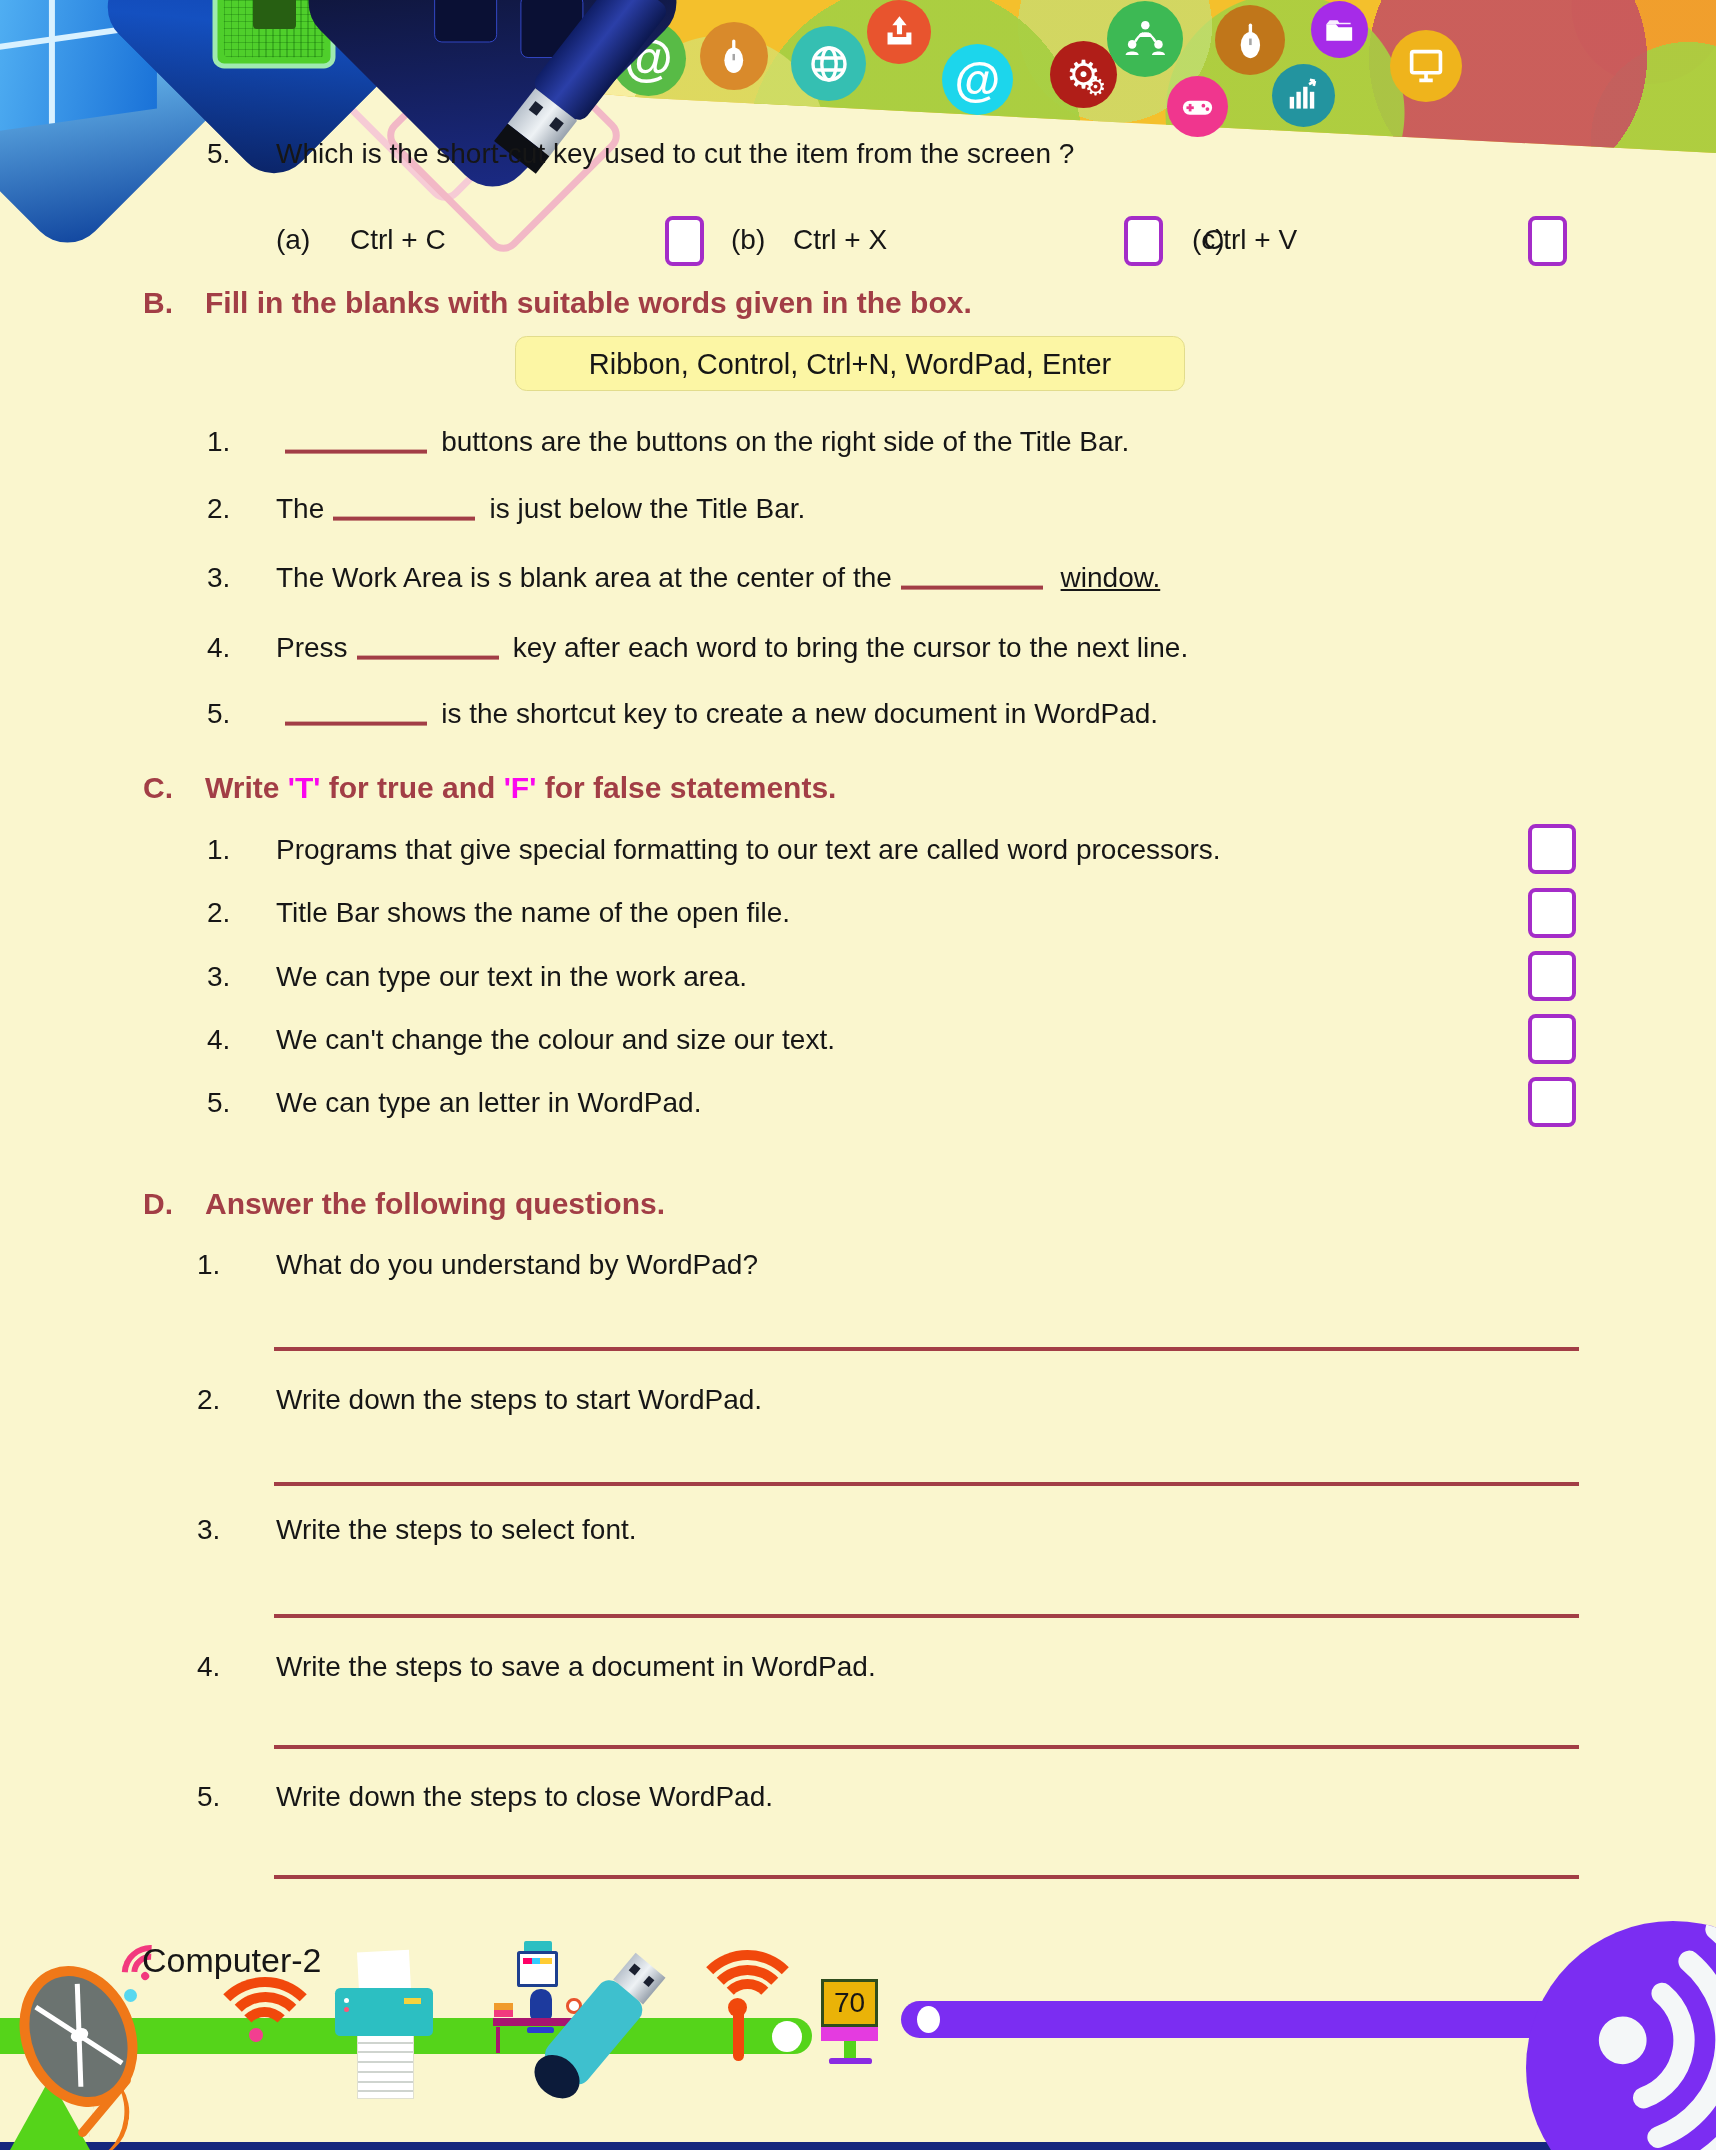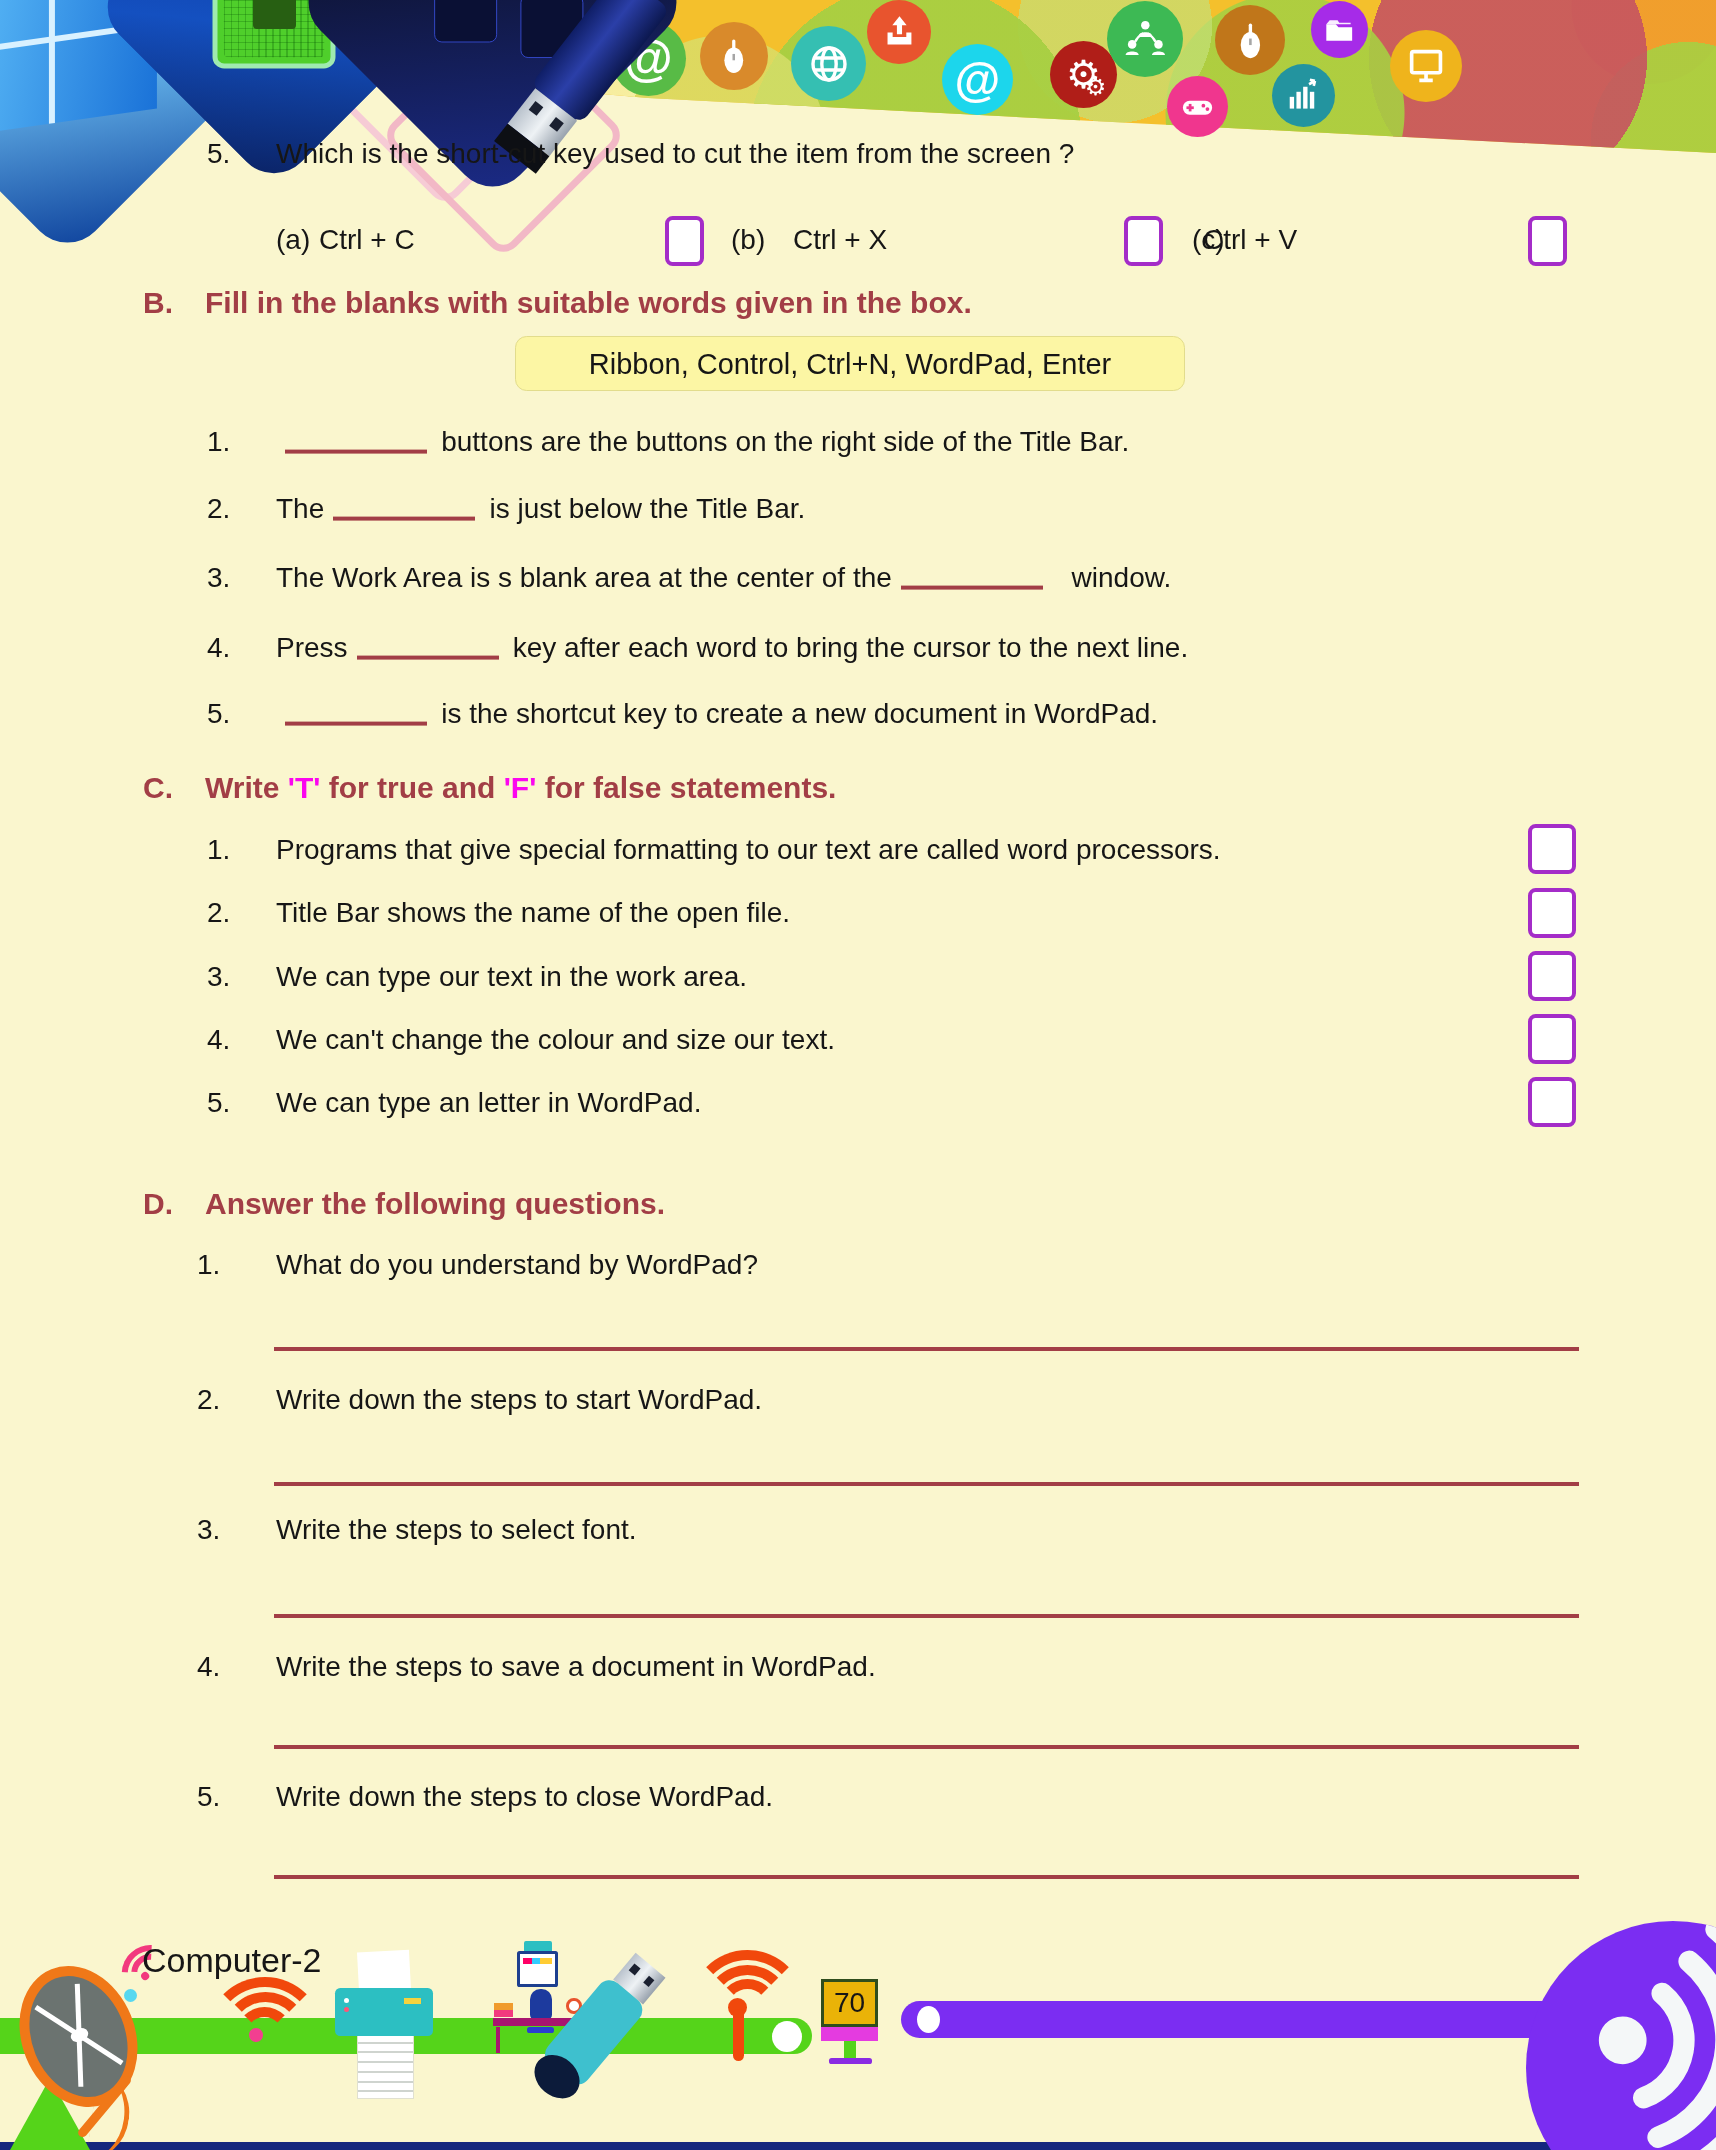--- a/index.html
+++ b/index.html
@@ -294,21 +294,21 @@
     <div class="usb-conn"></div>
     <div class="usb-tip"></div>
   </div>
 
   <div class="row" style="top:133px;">
     <span class="num">5.</span>
     <span class="txt">Which is the short-cut key used to cut the item from the screen ?</span>
   </div>
   <div class="row" style="top:219px;">
     <span style="position:absolute;left:276px;">(a)</span>
-    <span style="position:absolute;left:319px;">Ctrl + C</span>
+    <span style="position:absolute;left:350px;">Ctrl + C</span>
     <span style="position:absolute;left:731px;">(b)</span>
     <span style="position:absolute;left:793px;">Ctrl + X</span>
     <span style="position:absolute;left:1192px;">(c)</span>
     <span style="position:absolute;left:1203px;">Ctrl + V</span>
   </div>
   <div class="cb" style="left:665px;top:216px;"></div>
   <div class="cb" style="left:1124px;top:216px;"></div>
   <div class="cb" style="left:1528px;top:216px;"></div>
 
   <div class="sec" style="top:282px;">
@@ -320,21 +320,21 @@
   <div class="row" style="top:421px;">
     <span class="num">1.</span>
     <span class="txt"><span class="seg"></span><span class="blank"></span> <span class="seg" style="margin-left:6.4px;">buttons are the buttons on the right side of the Title Bar.</span></span>
   </div>
   <div class="row" style="top:488px;">
     <span class="num">2.</span>
     <span class="txt"><span class="seg">The</span><span class="blank"></span> <span class="seg" style="margin-left:6.4px;">is just below the Title Bar.</span></span>
   </div>
   <div class="row" style="top:557px;">
     <span class="num">3.</span>
-    <span class="txt"><span class="seg">The Work Area is s blank area at the center of the</span><span class="blank"></span> <span class="seg" style="margin-left:21px;">window.</span></span>
+    <span class="txt"><span class="seg">The Work Area is s blank area at the center of the</span><span class="blank"></span> <span class="seg" style="margin-left:10px;text-decoration:underline;">window.</span></span>
   </div>
   <div class="row" style="top:627px;">
     <span class="num">4.</span>
     <span class="txt"><span class="seg">Press</span><span class="blank"></span> <span class="seg" style="margin-left:6.4px;">key after each word to bring the cursor to the next line.</span></span>
   </div>
   <div class="row" style="top:693px;">
     <span class="num">5.</span>
     <span class="txt"><span class="seg"></span><span class="blank"></span> <span class="seg" style="margin-left:6.4px;">is the shortcut key to create a new document in WordPad.</span></span>
   </div>
 

